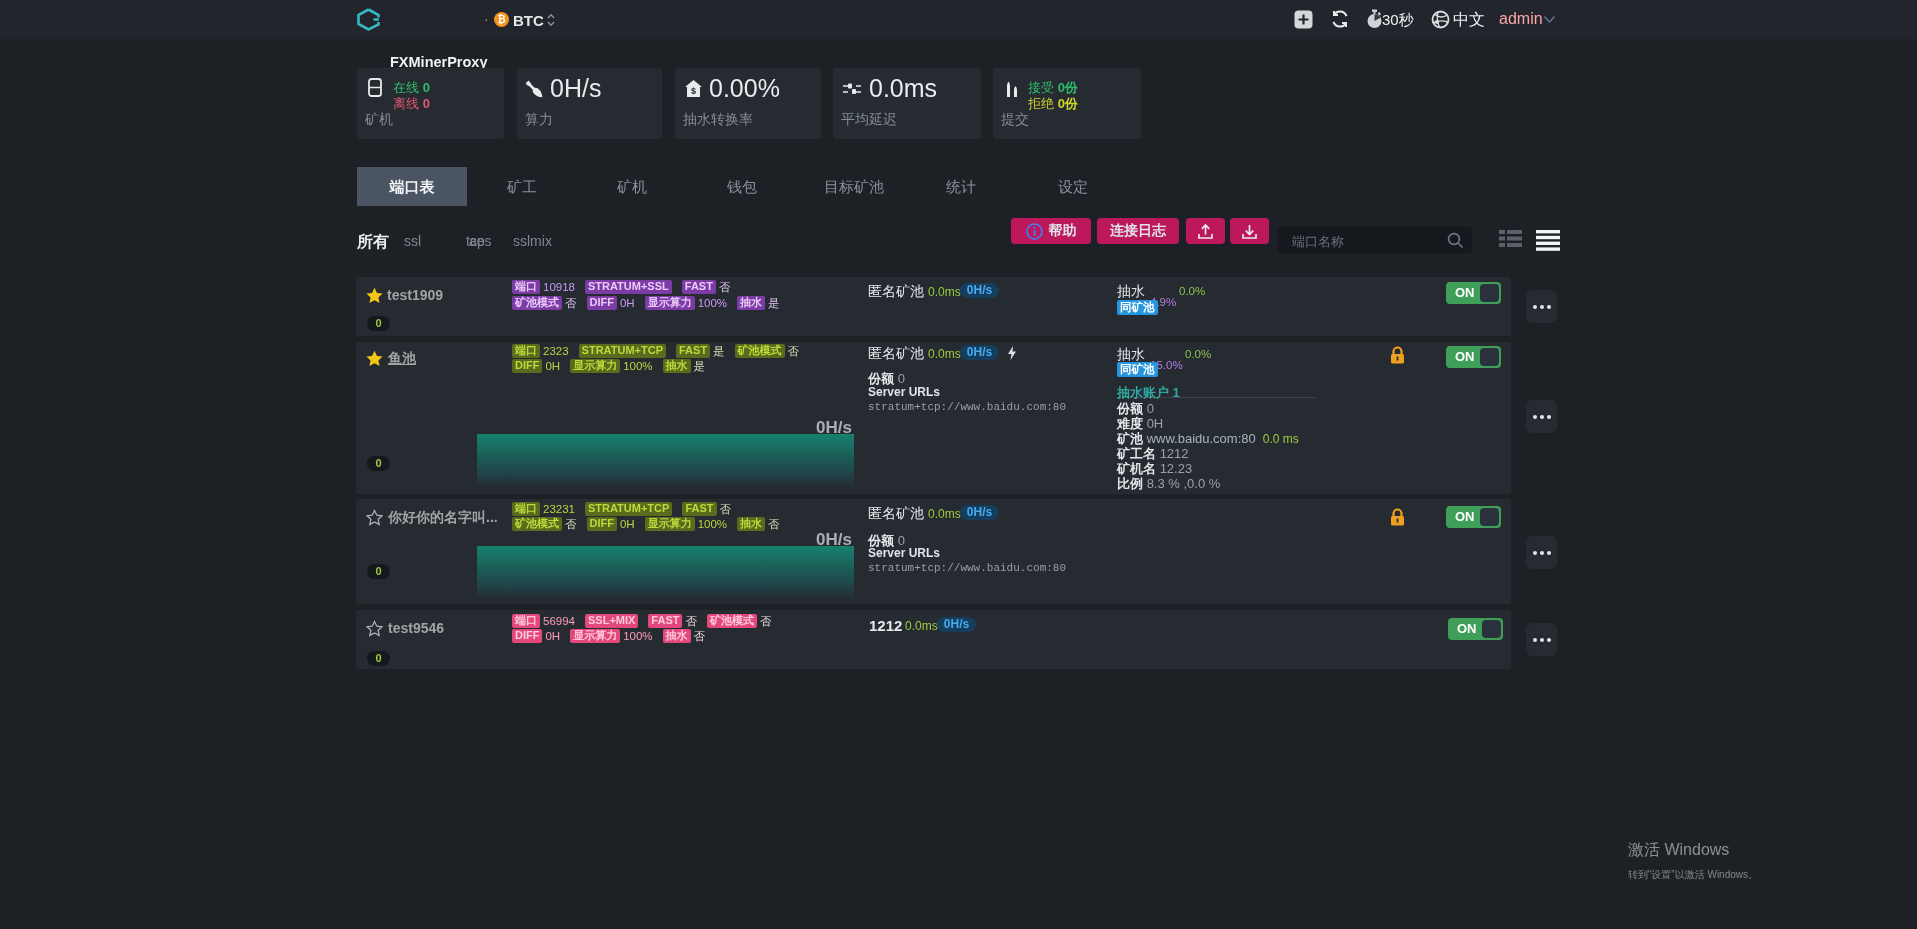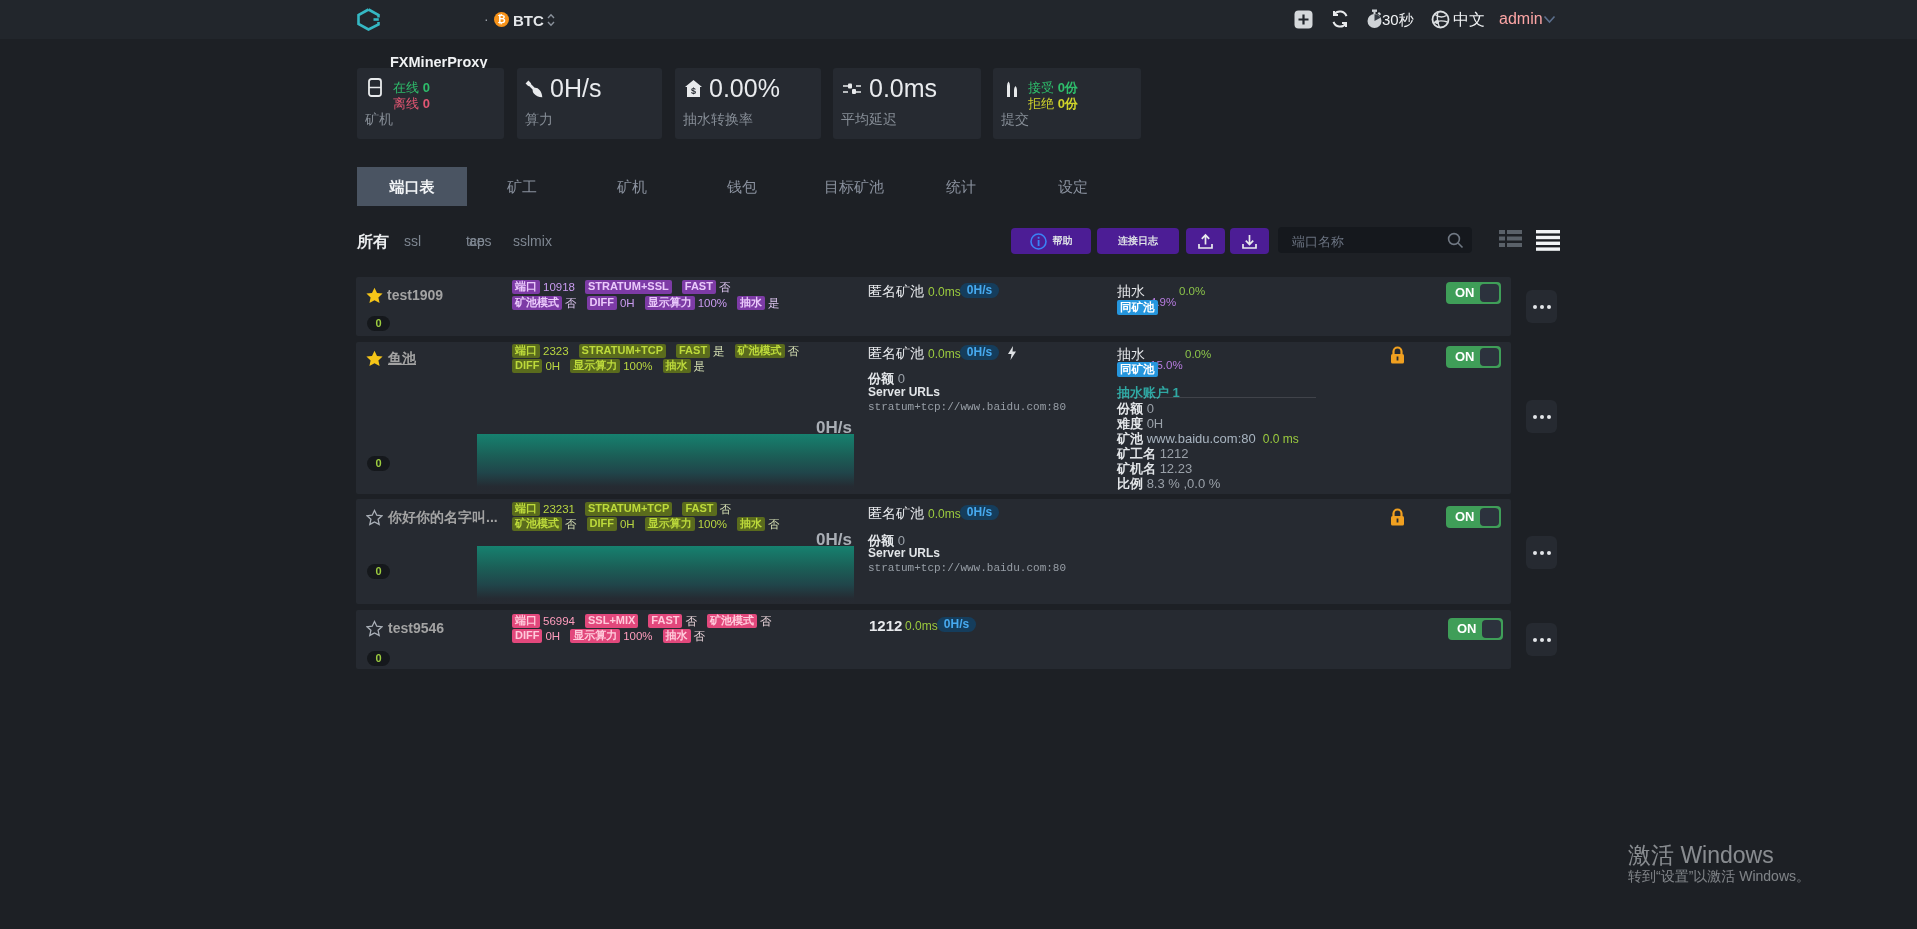--- a/index.html
+++ b/index.html
@@ -11,21 +11,21 @@
 
 .card{position:absolute;top:68px;height:71px;background:#262a31;border-radius:3px;}
 .card .lbl{position:absolute;left:8px;top:43px;font-size:14px;color:#868d96;}
 .bignum{position:absolute;top:6px;font-size:25px;color:#e9ebee;}
 
 .tab{position:absolute;top:167px;height:39px;width:110px;text-align:center;line-height:39px;font-size:15px;color:#8a919e;}
 .tab.active{background:#4a5462;color:#f2f4f6;font-weight:bold;}
 
 .flt{position:absolute;top:233px;font-size:14px;color:#7e8691;}
 
-.btn{position:absolute;top:228px;height:26px;background:#4c1d95;border-radius:4px;color:#dfe3e7;font-size:10px;font-weight:bold;display:flex;align-items:center;justify-content:center;}
+.btn{position:absolute;top:218px;height:26px;background:#be185d;border-radius:4px;color:#dfe3e7;font-size:14px;font-weight:bold;display:flex;align-items:center;justify-content:center;}
 
 .row{position:absolute;left:356px;width:1155px;background:#262a31;border-radius:2px;}
 .star{position:absolute;width:17px;height:17px;}
 .rname{position:absolute;font-size:14px;font-weight:bold;color:#a3a3a3;}
 .pill0{position:absolute;width:23px;height:15px;border-radius:8px;background:#15181c;color:#9ccc3f;font-size:11px;font-weight:bold;text-align:center;line-height:15px;}
 .tagline{position:absolute;display:flex;align-items:center;column-gap:10px;height:14px;}
 .tg{display:flex;align-items:center;column-gap:3px;}
 .chip{display:inline-block;font-size:11px;font-weight:bold;line-height:13.5px;padding:0 3px;border-radius:2px;white-space:nowrap;}
 .tv{font-size:11.5px;white-space:nowrap;}
 .purple .chip{background:#7d3ba6;color:#eac9fb;}
@@ -441,14 +441,14 @@
 <div class="toggle" style="left:1448px;top:618px;">
     <span class="on">ON</span>
     <span class="knob"></span>
   </div>
 <div class="dots" style="left:1526px;top:623px;">
     <i></i>
     <i></i>
     <i></i>
   </div>
 
-<div class="abs" style="left:1628px;top:840px;font-size:23px;color:rgba(226,230,234,0.55);">激活 Windows</div>
-<div class="abs" style="left:1628px;top:868px;font-size:14px;color:rgba(226,230,234,0.50);">转到“设置”以激活 Windows。</div>
+<div class="abs" style="left:1628px;top:840px;font-size:16px;color:rgba(226,230,234,0.55);">激活 Windows</div>
+<div class="abs" style="left:1628px;top:868px;font-size:10px;color:rgba(226,230,234,0.50);">转到“设置”以激活 Windows。</div>
 
 </body></html>

